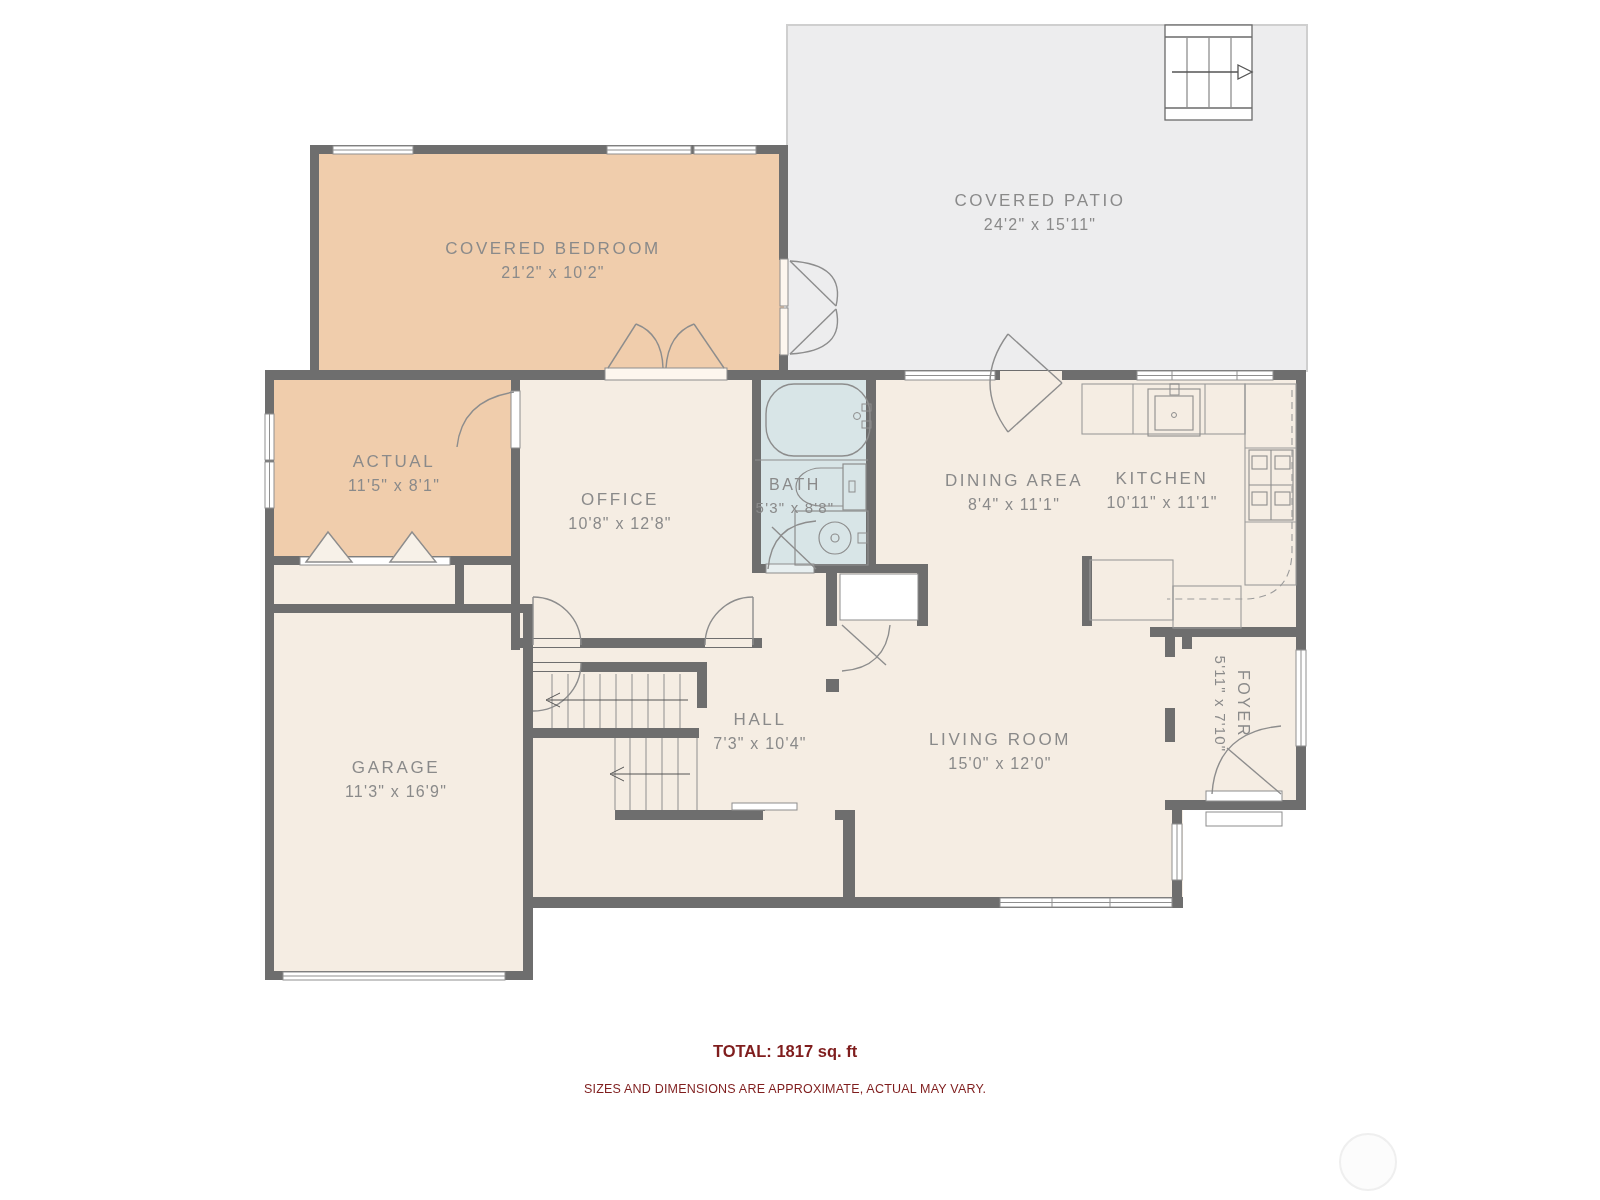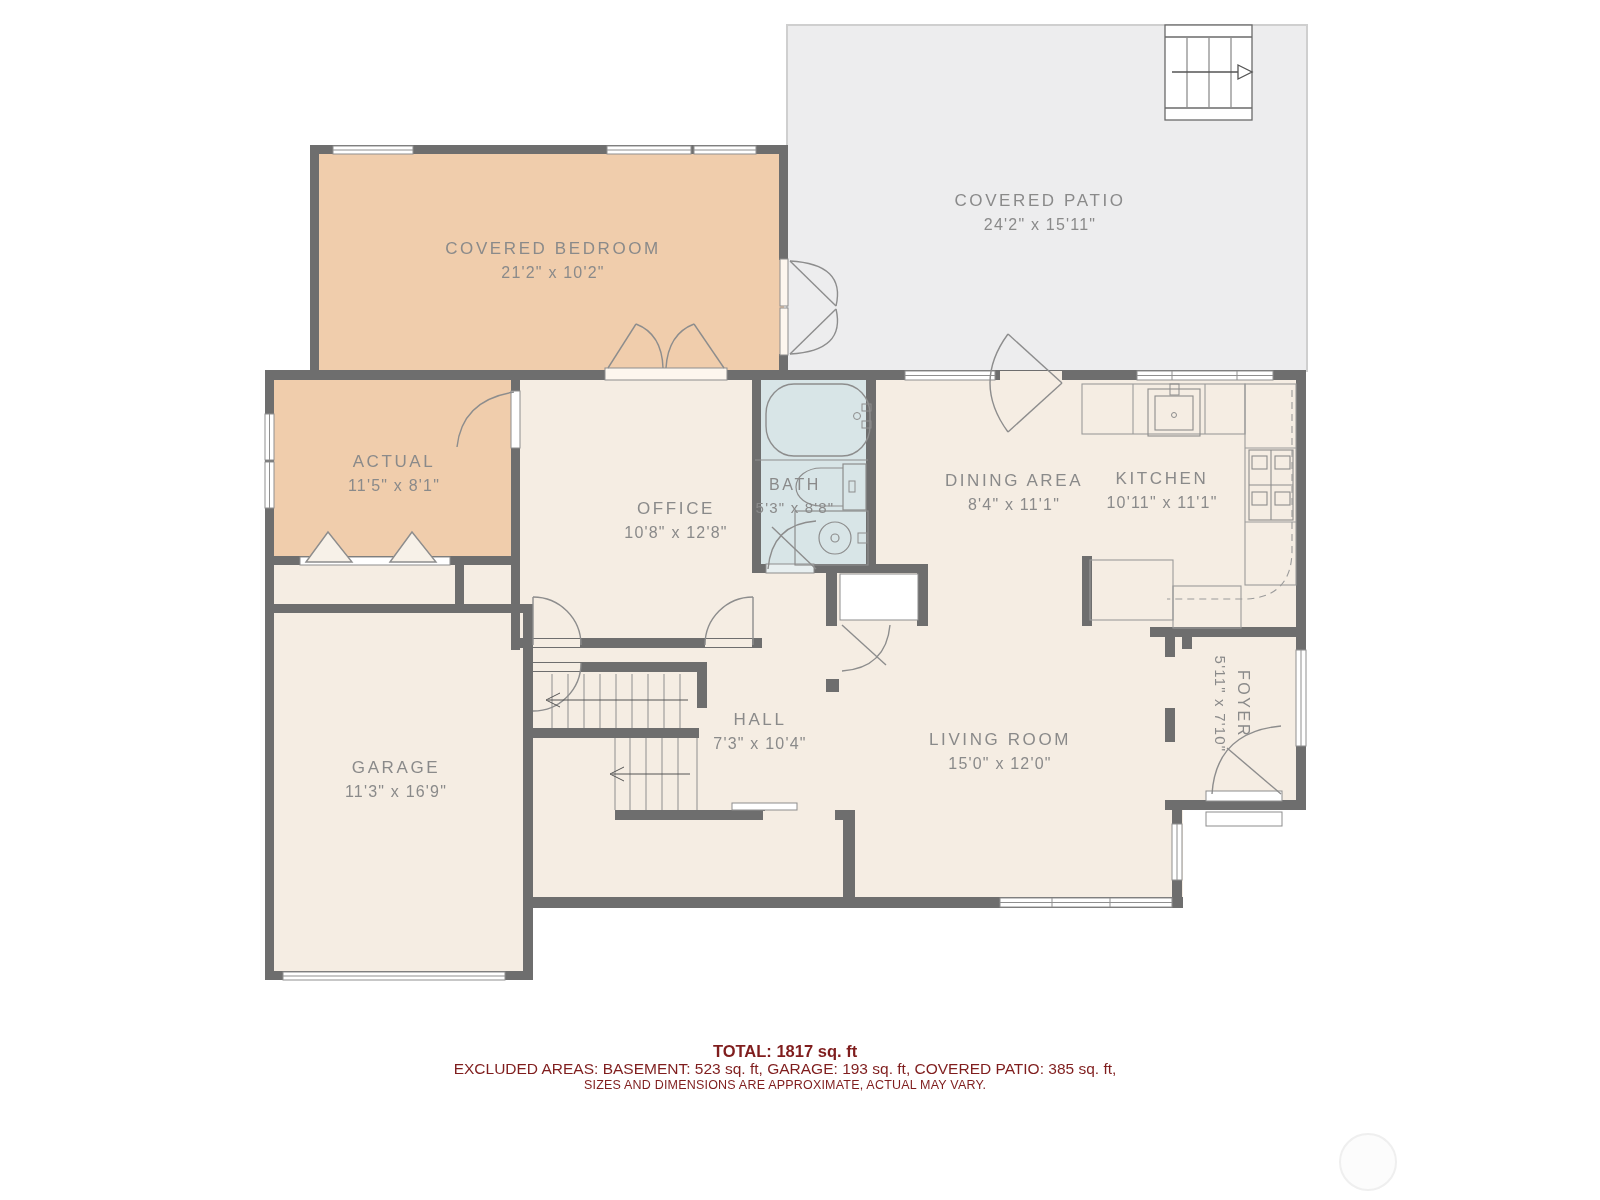--- a/index.html
+++ b/index.html
@@ -16,21 +16,21 @@
   .rname { font-size:17px; letter-spacing:2.6px; }
   .rdims { font-size:16px; letter-spacing:1.2px; margin-top:5px; }
   .rlabel.small .rname { font-size:16px; }
   .rlabel.small .rdims { font-size:15px; }
   #footer {
     position:absolute; left:0; top:1042px; width:1570px;
     text-align:center; color:#7f1d1d;
   }
   #footer .f-total { font-size:16.5px; font-weight:bold; line-height:18px; }
   #footer .f-line  { font-size:15.5px; line-height:17.5px; }
-  #footer .f-disc  { font-size:12.5px; letter-spacing:0.2px; }
+  #footer .f-disc  { font-size:12.5px; margin-top:22px; letter-spacing:0.2px; }
 </style>
 </head>
 <body>
 
 <div id="stage">
 
 <svg id="plan-svg" width="1600" height="1200" viewBox="0 0 1600 1200">
 
   <g>
     <rect x="787" y="25" width="520" height="346" fill="#ededee" stroke="#cfcfcf" stroke-width="2"></rect>
@@ -297,21 +297,21 @@
     <div class="rdims">24'2" x 15'11"</div>
   </div>
   <div class="rlabel" style="left:553px; top:260px;">
     <div class="rname">COVERED BEDROOM</div>
     <div class="rdims">21'2" x 10'2"</div>
   </div>
   <div class="rlabel" style="left:394px; top:473px;">
     <div class="rname">ACTUAL</div>
     <div class="rdims">11'5" x 8'1"</div>
   </div>
-  <div class="rlabel" style="left:676px; top:511px;margin-top:9px;">
+  <div class="rlabel" style="left:620px; top:511px;">
     <div class="rname">OFFICE</div>
     <div class="rdims">10'8" x 12'8"</div>
   </div>
   <div class="rlabel small" style="left:795px; top:496px;">
     <div class="rname">BATH</div>
     <div class="rdims">5'3" x 8'8"</div>
   </div>
   <div class="rlabel" style="left:1014px; top:492px;">
     <div class="rname">DINING AREA</div>
     <div class="rdims">8'4" x 11'1"</div>
@@ -332,17 +332,16 @@
     <div class="rname">LIVING ROOM</div>
     <div class="rdims">15'0" x 12'0"</div>
   </div>
   <div class="rlabel rot small" style="left:1232px; top:704px;">
     <div class="rname">FOYER</div>
     <div class="rdims">5'11" x 7'10"</div>
   </div>
 
   <div id="footer">
     <div class="f-total">TOTAL: 1817 sq. ft</div>
-    <div class="f-line">EXCLUDED AREAS: BASEMENT: 523 sq. ft, GARAGE: 193 sq. ft, COVERED PATIO: 385 sq. ft,</div>
     <div class="f-disc">SIZES AND DIMENSIONS ARE APPROXIMATE, ACTUAL MAY VARY.</div>
   </div>
 
 </div>
 
 </body></html>

